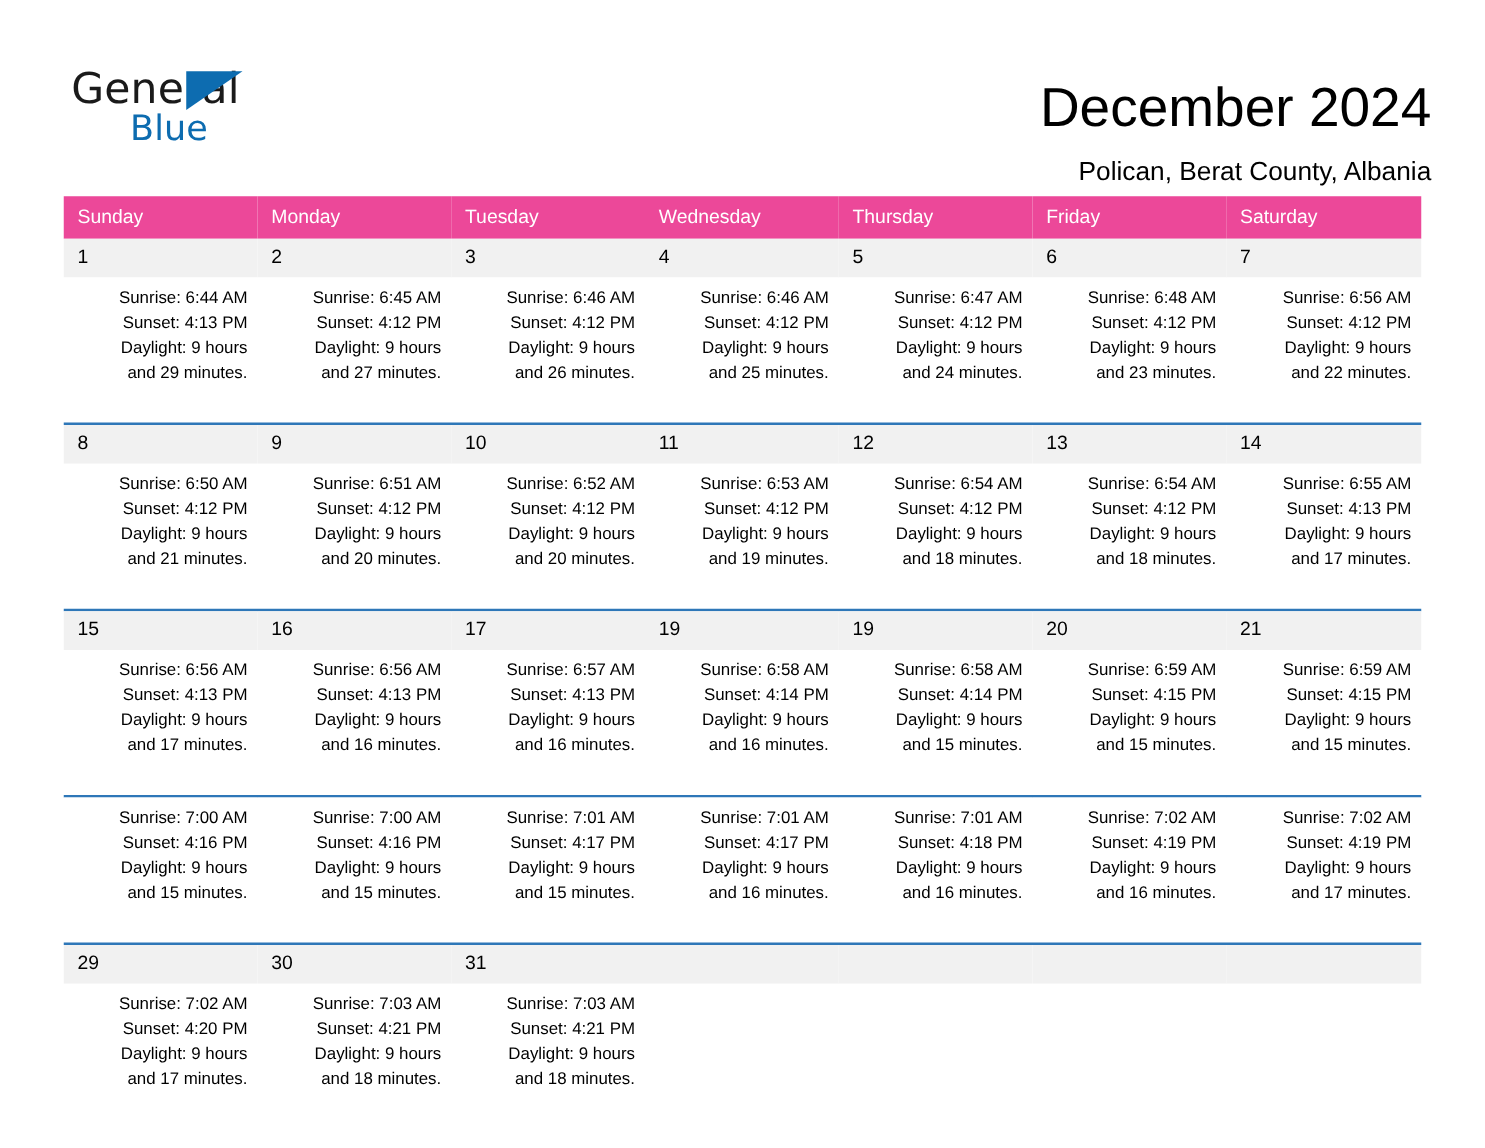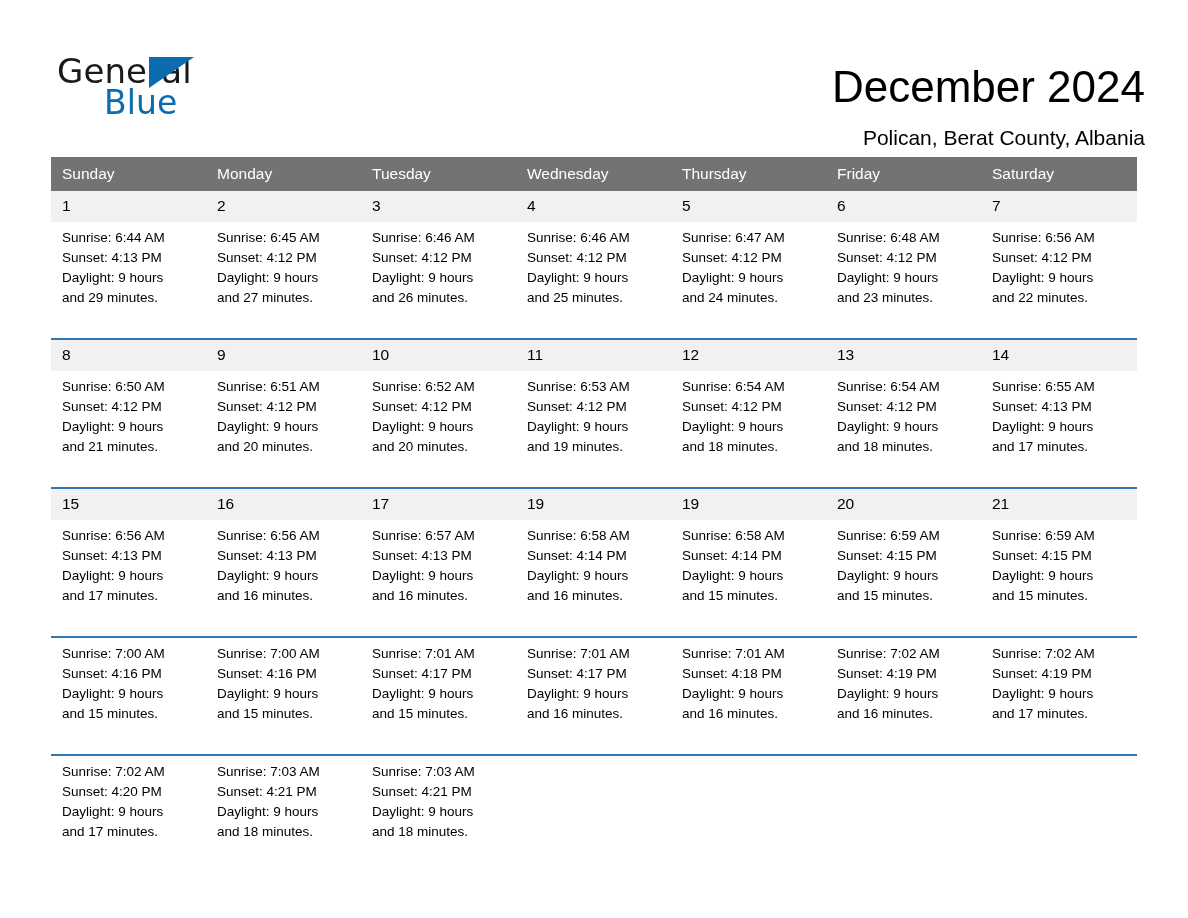--- a/index.html
+++ b/index.html
@@ -56,21 +56,21 @@
     top: 5px;
     width: 0;
     height: 0;
     border-left: 45px solid #0d6cb0;
     border-bottom: 31px solid transparent;
   }
   .logo-blue {
     position: absolute;
     left: 47px;
     top: 32px;
-    font-size: 33px;
+    font-size: 28px;
     line-height: 38px;
     letter-spacing: 0.1px;
     color: #0d6cb0;
     font-weight: 400;
     font-family: "DejaVu Sans", sans-serif;
   }
 
   .title-block {
     position: absolute;
     right: 55px;
@@ -102,21 +102,21 @@
     width: 1086px;
   }
 
   .cal-table {
     width: 1086px;
     border-collapse: collapse;
     table-layout: fixed;
   }
 
   .cal-table th {
-    background: #737373;
+    background: #ec4899;
     color: #ffffff;
     font-size: 15.5px;
     font-weight: 400;
     text-align: left;
     padding: 8px 0 8px 11px;
     height: 18px;
     border: none;
   }
 
   .weekrow-sep td {
@@ -139,20 +139,21 @@
 
   .info-row td {
     background: #ffffff;
     font-size: 13.5px;
     line-height: 20px;
     color: #000000;
     padding: 6px 8px 14px 11px;
     vertical-align: top;
     height: 96px;
     border: none;
+    text-align: right;
   }
 
   .info-row td .line {
     white-space: nowrap;
   }
 </style>
 </head>
 <body>
 
 <div class="page">
@@ -408,20 +409,29 @@
             <div class="line">Sunrise: 7:02 AM</div>
             <div class="line">Sunset: 4:19 PM</div>
             <div class="line">Daylight: 9 hours</div>
             <div class="line">and 17 minutes.</div>
           </td>
         </tr>
 
         <tr class="weekrow-sep">
           <td colspan="7"></td>
         </tr>
+        <tr class="daynum-row">
+          <td>29</td>
+          <td>30</td>
+          <td>31</td>
+          <td></td>
+          <td></td>
+          <td></td>
+          <td></td>
+        </tr>
         <tr class="info-row">
           <td>
             <div class="line">Sunrise: 7:02 AM</div>
             <div class="line">Sunset: 4:20 PM</div>
             <div class="line">Daylight: 9 hours</div>
             <div class="line">and 17 minutes.</div>
           </td>
           <td>
             <div class="line">Sunrise: 7:03 AM</div>
             <div class="line">Sunset: 4:21 PM</div>

